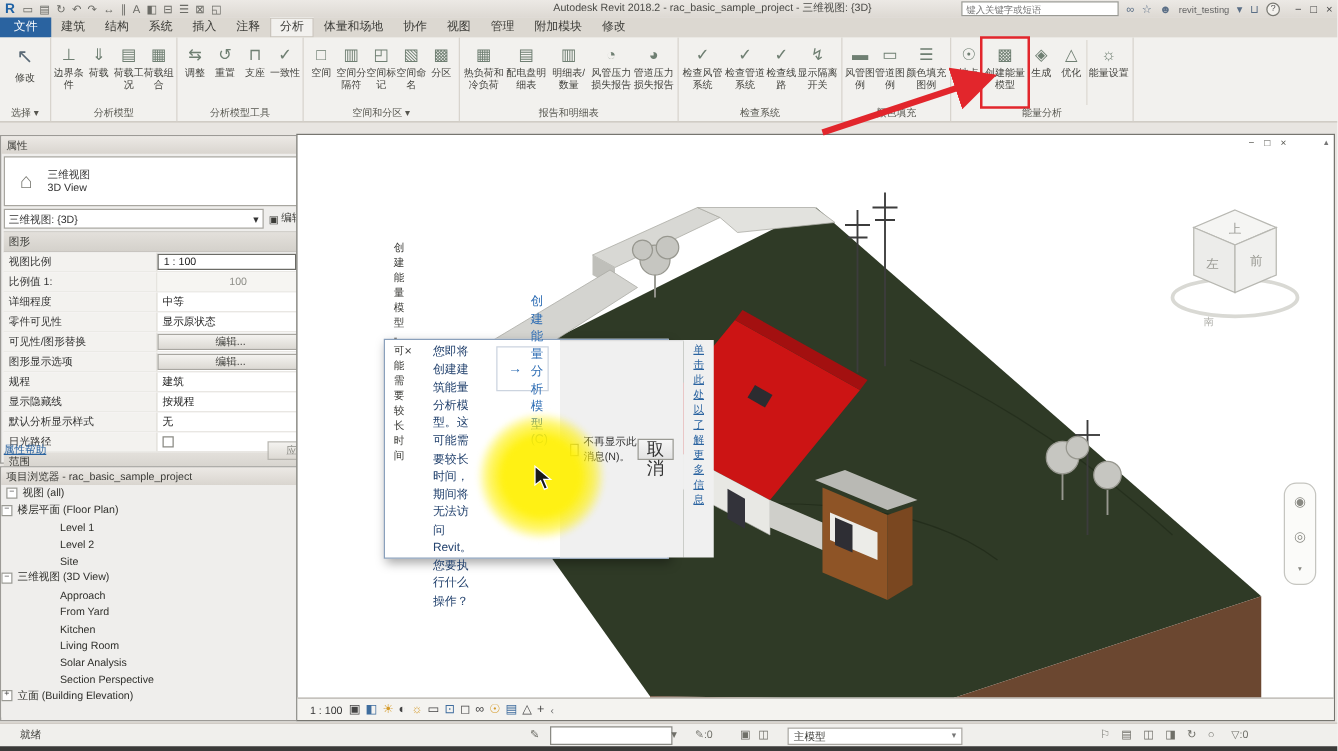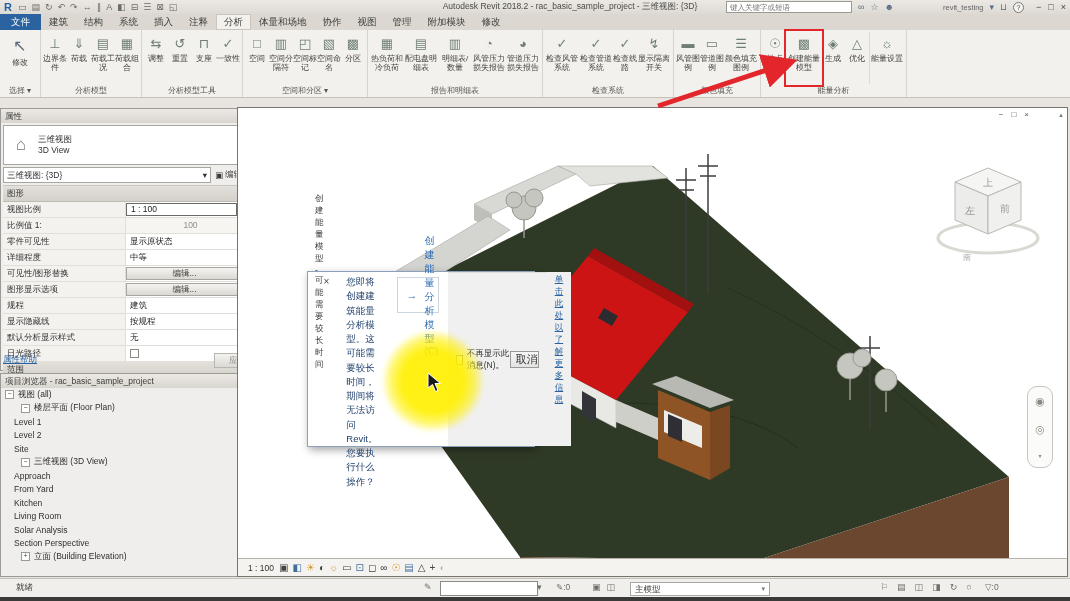--- a/index.html
+++ b/index.html
@@ -10,21 +10,21 @@
             display:flex;align-items:center;font-size:8.5px;color:#555;}
   .logo{color:#1f62a5;font-weight:bold;font-size:11px;margin:0 6px 0 4px;}
   .qat{display:flex;gap:5px;align-items:center;}
   .qat span{font-size:9px;color:#6b6b66;}
   #apptitle{position:absolute;left:400px;width:340px;text-align:center;color:#4a4a46;font-size:8.5px;}
   #infocenter{position:absolute;right:4px;top:1px;display:flex;align-items:center;gap:6px;}
   #searchbox{width:118px;height:10px;font-size:7.5px;border:1px solid #9a9a94;background:#fff;color:#999;padding:0 3px;}
   .ic{font-size:9px;color:#5a6e86;}
   .helpdot{display:inline-block;width:9px;height:9px;border-radius:50%;border:1px solid #7a7a74;font-size:7px;
            line-height:9px;text-align:center;color:#555;background:#f4f2ee;}
-  .user{font-size:7.5px;color:#666;margin-left:43px;}
+  .user{font-size:7.5px;color:#666;}
   .winctl{display:flex;gap:7px;font-size:9px;color:#444;margin-left:6px;}
   
   #tabbar{position:absolute;left:0;top:14px;width:1070px;height:16px;background:#dcd8d1;display:flex;}
   .tab{padding:0 8px;font-size:9.5px;line-height:16px;color:#3c3c38;}
   .tab.file{background:#2a63a0;color:#fff;padding:0 11px;}
   .tab.active{background:#f2f1ee;box-shadow:inset 0 0 0 1px #c9c4bc;}
   
   #ribbon{position:absolute;left:0;top:30px;width:1070px;height:67px;background:#f2f1ee;border-bottom:1px solid #c5c0b8;
           display:flex;align-items:stretch;}
   .rpanel{border-right:1px solid #d8d4cd;padding:2px 2px 0;display:flex;flex-direction:column;}
@@ -70,21 +70,21 @@
   .pscroll .up{position:absolute;top:1px;left:2px;}
   .pscroll .dn{position:absolute;bottom:1px;left:2px;}
   #pfoot{position:absolute;bottom:2px;left:2px;right:2px;height:16px;display:flex;justify-content:space-between;align-items:center;}
   #prophelp{font-size:8.5px;color:#2a63a0;text-decoration:underline;}
   #applybtn{font-size:8.5px;color:#8e8e88;background:linear-gradient(#f4f3f0,#dcd9d3);border:1px solid #b8b6b0;
             padding:0 14px;height:13px;line-height:13px;}
   
   #browser{top:373px;height:204px;}
   #tree{overflow:hidden;height:186px;background:#efeeec;}
   .trow{height:13.5px;display:flex;align-items:center;font-size:8.5px;color:#2e2e2a;white-space:nowrap;}
-  .trow.lvl0{padding-left:4px;} .trow.lvl1{padding-left:20px;} .trow.lvl2{}
+  .trow.lvl0{padding-left:4px;} .trow.lvl1{padding-left:0;} .trow.lvl2{padding-left:34px;}
   .exp{display:inline-block;width:7px;height:7px;border:1px solid #9a9a94;background:#fff;font-size:7px;line-height:6px;
        text-align:center;margin-right:4px;color:#444;}
   .exp.plus::before{content:"+";} .exp.minus::before{content:"−";} .exp.leaf{visibility:hidden;}
   .trow.selected .tlabel{background:#d5d2cc;outline:1px dotted #8a8a84;font-weight:bold;}
   .bscroll{position:absolute;right:1px;top:15px;bottom:1px;width:10px;background:#e8e6e2;border-left:1px solid #d0cdc7;
            font-size:6px;color:#777;}
   
   #viewport{position:absolute;left:237px;top:107px;width:831px;height:470px;background:#fff;border:1px solid #76756f;
             box-sizing:border-box;}
   #canvas{position:absolute;left:0;top:0;right:0;bottom:17px;overflow:hidden;}
@@ -104,21 +104,21 @@
           box-shadow:2px 3px 8px rgba(0,0,0,.35);z-index:30;display:flex;box-sizing:border-box;}
   #dlgtitle{height:19px;display:flex;justify-content:space-between;align-items:center;padding:0 7px;font-size:8.5px;color:#3c3c38;}
   #dlgtitle .x{font-size:10px;color:#444;}
   #dlgbody{padding:3px 10px 2px;font-size:9.5px;line-height:1.5;color:#23426e;}
   #dlgcmd{margin:5px 9px 7px;border:1px solid #ccd4df;height:34px;display:flex;align-items:center;gap:7px;
           padding-left:9px;font-size:10px;color:#2e6db4;}
   #dlgcmd .arr{font-size:11px;font-weight:bold;color:#2e6db4;}
   #dlgfoot{background:#f0f0f0;border-top:1px solid #dfdfdf;padding:5px 8px;display:flex;justify-content:space-between;align-items:center;}
   #dlgchk{display:flex;align-items:center;gap:4px;font-size:8.5px;color:#333;}
   #dlgchk .box{width:8px;height:8px;border:1px solid #8a8a84;background:#fff;}
-  #cancelbtn{width:46px;height:15px;font-size:11px;text-align:right;line-height:15px;background:linear-gradient(#f6f6f6,#e3e3e3);
+  #cancelbtn{width:46px;height:15px;font-size:14px;text-align:center;line-height:15px;background:linear-gradient(#f6f6f6,#e3e3e3);
              border:1px solid #9a9a94;color:#333;}
   #dlglink{background:#f0f0f0;padding:2px 8px 6px;font-size:8.5px;color:#2a63a0;text-decoration:underline;flex:1;}
   
   #ylight{position:absolute;left:381px;top:329px;width:104px;height:104px;border-radius:50%;z-index:31;pointer-events:none;
           background:radial-gradient(circle,rgba(255,240,0,.92) 0 42%,rgba(255,240,0,.55) 58%,rgba(255,240,0,0) 70%);
           filter:blur(2px);}
   #cursor{position:absolute;left:427px;top:372px;z-index:32;pointer-events:none;}
   
   #statusbar{position:absolute;left:0;top:578px;width:1070px;height:19px;background:#f0efec;border-top:1px solid #c5c0b8;
              font-size:8.5px;color:#3c3c38;}
@@ -400,26 +400,26 @@
       </div>
       <div class="prow input">
         <span class="plabel">视图比例</span>
         <span class="pval">1 : 100</span>
       </div>
       <div class="prow dim">
         <span class="plabel">比例值 1:</span>
         <span class="pval">100</span>
       </div>
       <div class="prow">
+        <span class="plabel">详细程度</span>
+        <span class="pval">中等</span>
+      </div>
+      <div class="prow">
         <span class="plabel">零件可见性</span>
         <span class="pval">显示原状态</span>
-      </div>
-      <div class="prow">
-        <span class="plabel">详细程度</span>
-        <span class="pval">中等</span>
       </div>
       <div class="prow btn">
         <span class="plabel">可见性/图形替换</span>
         <span class="pval">编辑...</span>
       </div>
       <div class="prow btn">
         <span class="plabel">图形显示选项</span>
         <span class="pval">编辑...</span>
       </div>
       <div class="prow">

